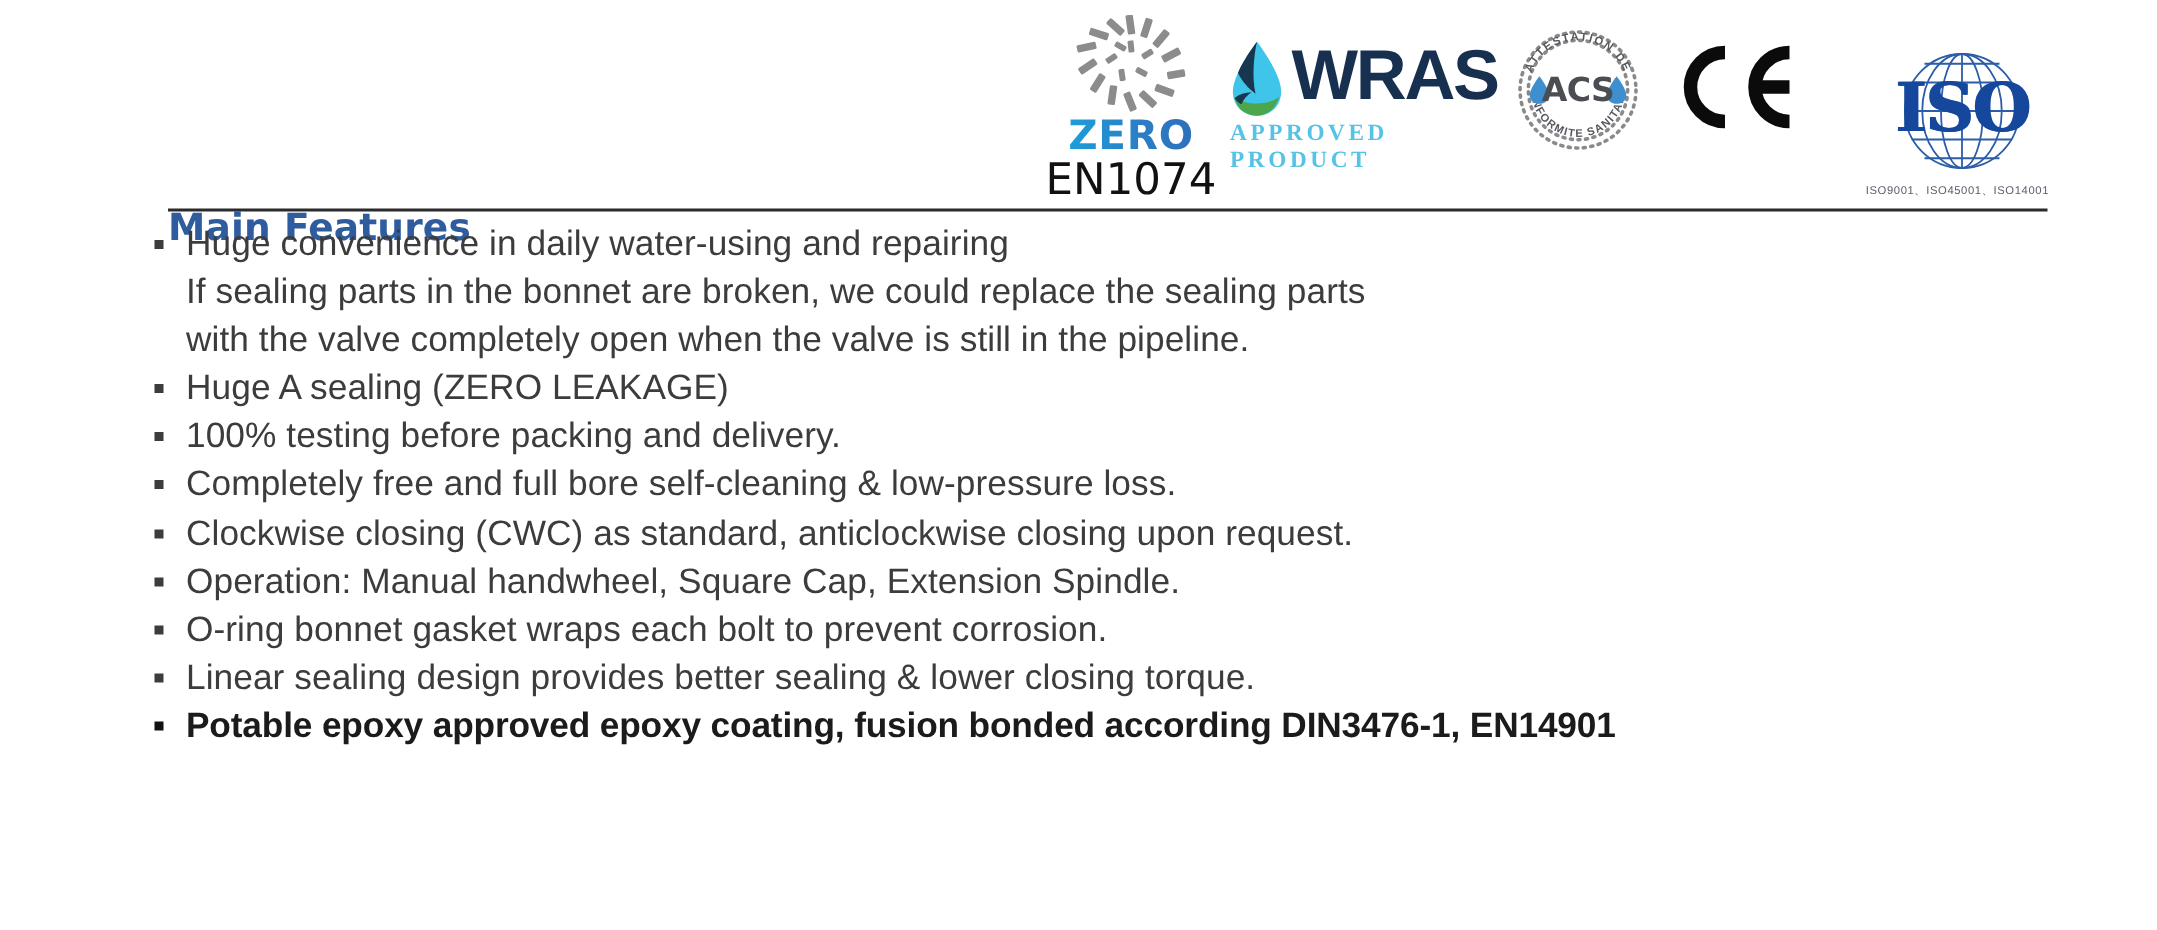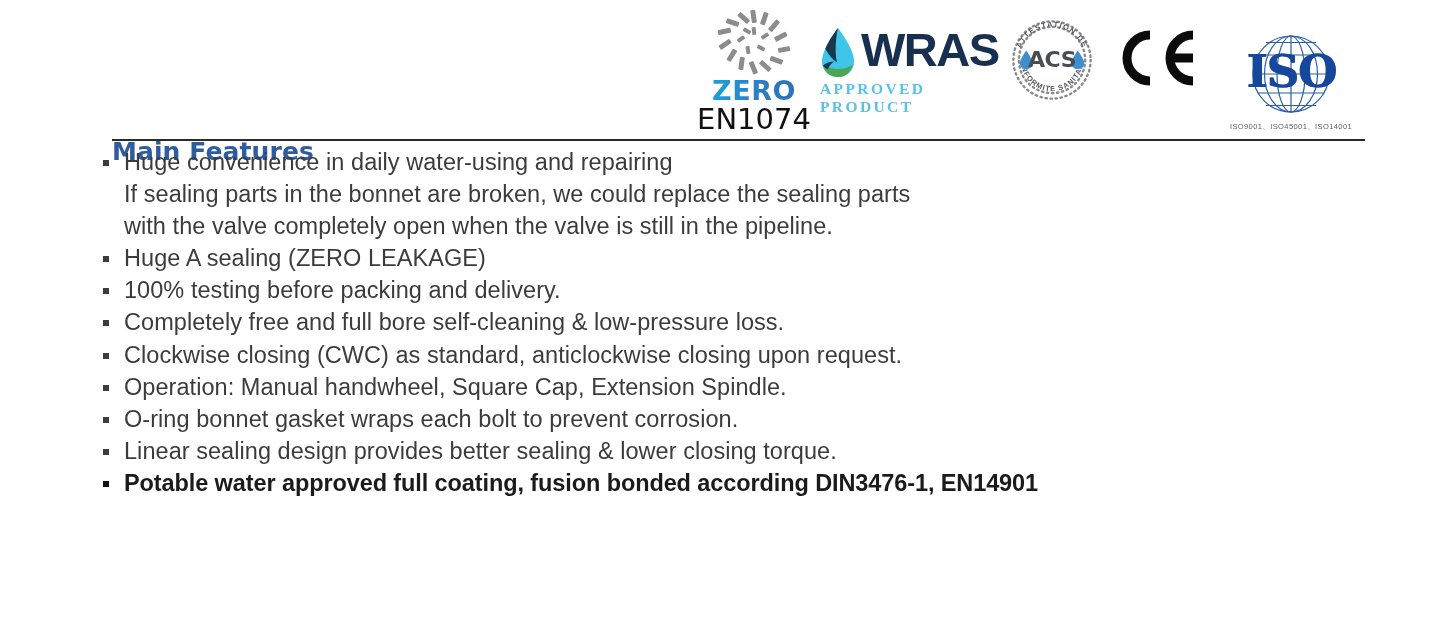--- a/index.html
+++ b/index.html
@@ -120,21 +120,21 @@
     padding-bottom: 26px;
     box-sizing: border-box;
   }
 
   
   .logo-iso {
     width: 150px;
     height: 122px;
     display: flex;
     flex-direction: column;
-    align-items: center;
+    align-items: flex-end;
     justify-content: flex-end;
     padding-bottom: 2px;
     box-sizing: border-box;
   }
   .iso-globe {
     position: relative;
     width: 116px;
     height: 94px;
   }
   .iso-word {
@@ -332,14 +332,14 @@
     <li class="feature-item">Huge convenience in daily water-using and repairing
 If sealing parts in the bonnet are broken, we could replace the sealing parts
 with the valve completely open when the valve is still in the pipeline.</li>
     <li class="feature-item">Huge A sealing (ZERO LEAKAGE)</li>
     <li class="feature-item">100% testing before packing and delivery.</li>
     <li class="feature-item">Completely free and full bore self-cleaning &amp; low-pressure loss.</li>
     <li class="feature-item">Clockwise closing (CWC) as standard, anticlockwise closing upon request.</li>
     <li class="feature-item">Operation: Manual handwheel, Square Cap, Extension Spindle.</li>
     <li class="feature-item">O-ring bonnet gasket wraps each bolt to prevent corrosion.</li>
     <li class="feature-item">Linear sealing design provides better sealing &amp; lower closing torque.</li>
-    <li class="feature-item emphasis">Potable water approved full coating, fusion bonded according DIN3476-1, EN14901</li>
+    <li class="feature-item emphasis">Potable epoxy approved epoxy coating, fusion bonded according DIN3476-1, EN14901</li>
   </ul>
 
 </body></html>

